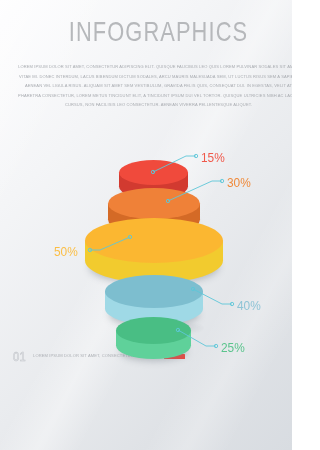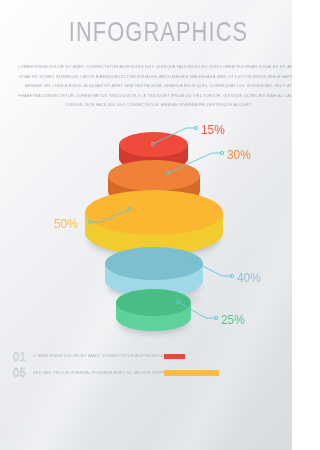--- a/index.html
+++ b/index.html
@@ -62,21 +62,21 @@
     font-family: "Liberation Sans Narrow", "Liberation Sans", sans-serif;
     text-transform: uppercase;
     transform: scaleX(0.95);
     transform-origin: 50% 0;
   }
 
   
   #chart {
     position: absolute;
     left: 0;
-    top: 122px;
+    top: 150px;
     width: 317px;
     height: 200px;
   }
   .shadow-blob {
     position: absolute;
     left: 118px;
     top: 170px;
     width: 86px;
     height: 16px;
     border-radius: 50%;
@@ -227,20 +227,15 @@
       <div class="pct" style="left: 221px; top: 190px; color: rgb(91, 196, 141); z-index: 50;">25%</div>
     </div>
 
   <div id="legend">
 
   <div class="legend-row">
         <div class="legend-num">01</div>
         <div class="legend-text">Lorem ipsum dolor sit amet, consectetur adipiscing elit.</div>
         <div class="legend-bar" style="width: 21px; background: rgb(240, 69, 60);"></div>
       </div>
-      <div class="legend-row">
-        <div class="legend-num">05</div>
-        <div class="legend-text">Sed nec tellus viverra, posuere nunc id, iaculis turpis.</div>
-        <div class="legend-bar" style="width: 55px; background: rgb(251, 188, 62);"></div>
-      </div>
     </div>
 
 </div>
 
 </body></html>

